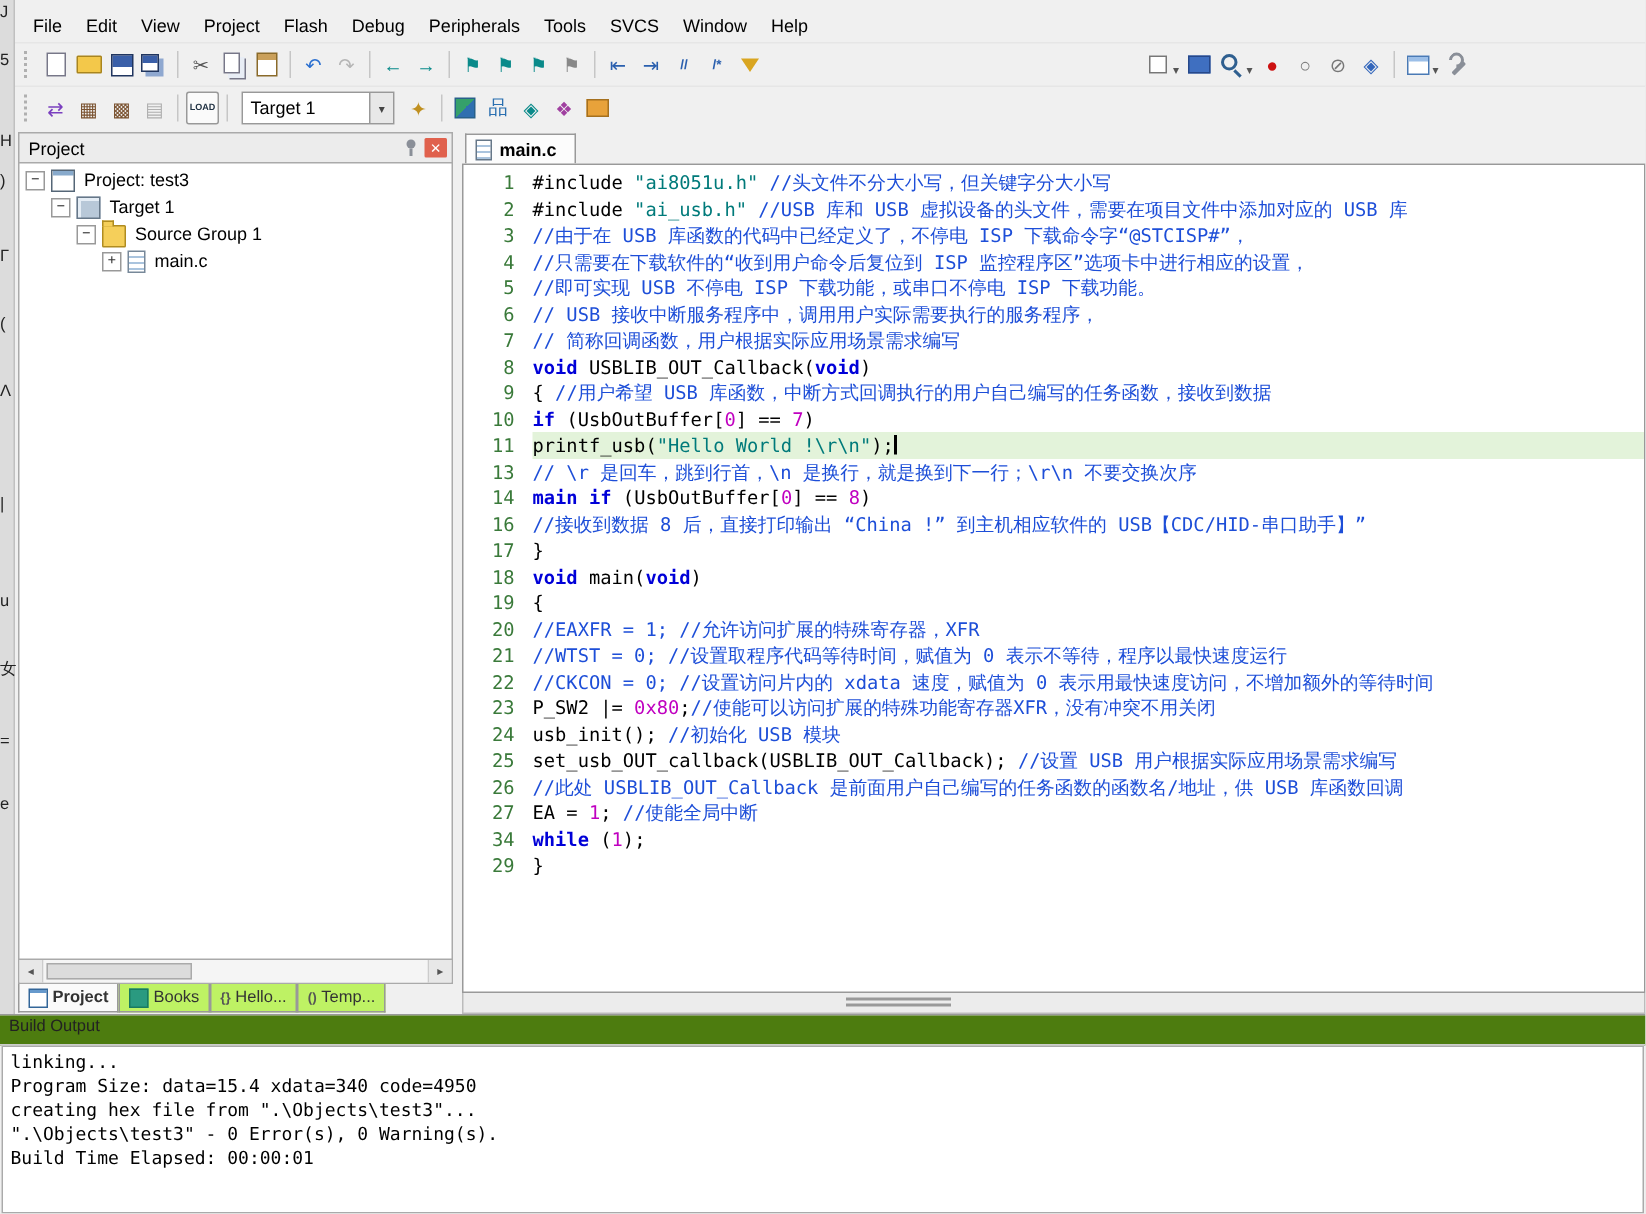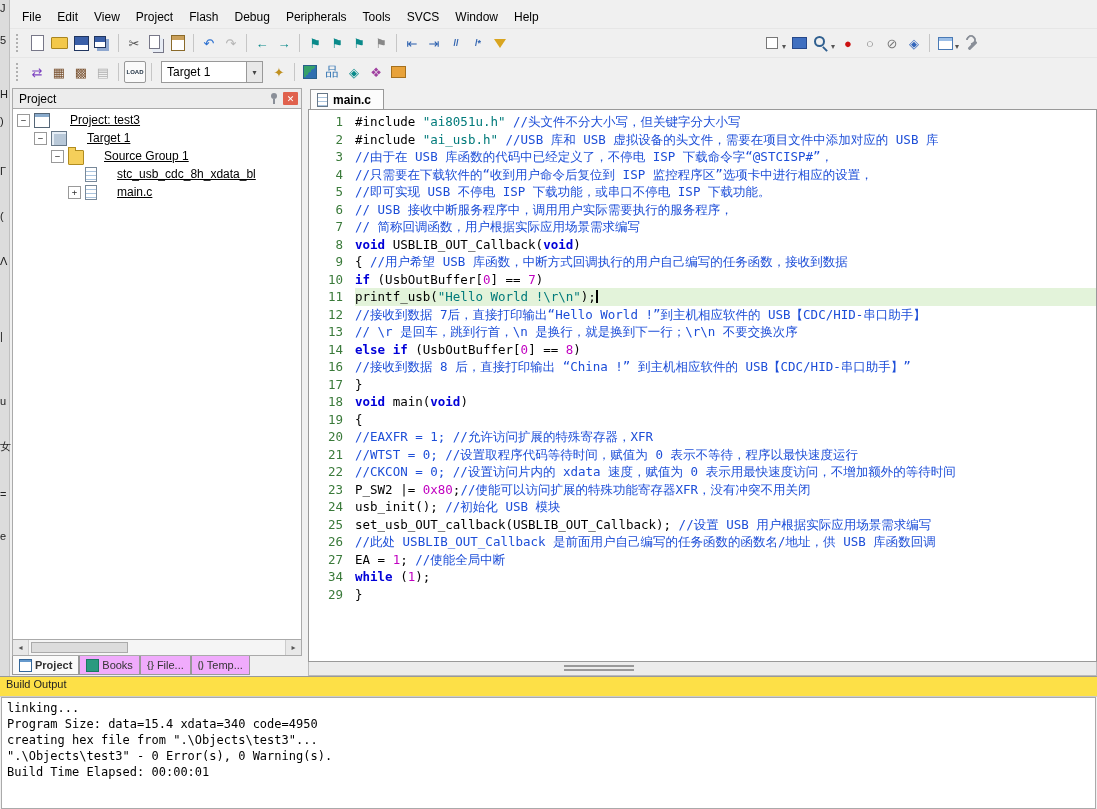--- a/index.html
+++ b/index.html
@@ -70,32 +70,32 @@
             align-items:center;justify-content:center;font-size:9px;line-height:1;color:#333;margin-right:3px;
             font-family:"DejaVu Sans Mono",monospace;}
   .expander.hidden{visibility:hidden;}
   .tree-ic{width:14px;height:13px;flex:0 0 14px;margin:0 4px 0 1px;position:relative;display:inline-block;}
   .tree-ic.project{background:#fff;border:1px solid #567;box-shadow:inset 0 3px 0 #8ac;}
   .tree-ic.target{background:#b8c8d8;border:1px solid #678;box-shadow:inset 2px 2px 0 #e5edf5;}
   .tree-ic.folder{background:#f5cf5a;border:1px solid #b08c20;border-radius:1px;margin-top:2px;}
   .tree-ic.folder::before{content:"";position:absolute;top:-4px;left:-1px;width:6px;height:3px;background:#f5cf5a;border:1px solid #b08c20;border-bottom:none;}
   .tree-ic.file{width:10px;flex:0 0 10px;height:13px;background:#fff;border:1px solid #789;
                 background-image:repeating-linear-gradient(to bottom,transparent 0 3px,#aac4de 3px 4px);}
-  .tree-label{margin-left:16px;text-decoration:underline;}
+  .tree-label{margin-left:2px;}
 
   .hscroll{height:15px;background:#f0f0f0;border:1px solid #aaa;border-top:none;display:flex;align-items:stretch;}
   .sb-btn{width:15px;display:inline-flex;align-items:center;justify-content:center;font-size:8px;color:#555;
           background:#e8e8e8;border-right:1px solid #ccc;}
   .sb-btn:last-child{border-right:none;border-left:1px solid #ccc;}
   .sb-track{flex:1;position:relative;background:#f5f5f5;}
   .sb-thumb{position:absolute;left:2px;top:2px;bottom:2px;width:95px;background:#dcdcdc;border:1px solid #aaa;}
 
   .panel-tabs{height:20px;display:flex;align-items:flex-start;background:#f0f0f0;}
   .ptab{height:18px;display:inline-flex;align-items:center;gap:3px;padding:0 6px;font-size:11px;
-        border:1px solid #999;border-top:none;background:#f0abfc;color:#333;white-space:nowrap;}
+        border:1px solid #999;border-top:none;background:#bef264;color:#333;white-space:nowrap;}
   .ptab.active{background:#fafafa;font-weight:bold;}
   .pti{width:11px;height:11px;display:inline-block;}
   .pti.project-tab{background:#fff;border:1px solid #369;box-shadow:inset 0 2px 0 #69c;}
   .pti.books-tab{background:#2a9a80;border:1px solid #187a60;}
   .pti-glyph{font-size:9px;font-weight:bold;color:#555;width:auto;}
 
   .splitter{width:6px;flex:0 0 6px;}
   .editor{flex:1;display:flex;flex-direction:column;min-width:0;}
   .tab-bar{height:21px;display:flex;align-items:flex-end;padding-left:2px;background:#f0f0f0;}
   .etab{height:19px;display:inline-flex;align-items:center;gap:5px;padding:0 12px 0 6px;background:#fcfcfc;
@@ -113,21 +113,21 @@
   .tok-s{color:#007a7a;}
   .tok-c{color:#1d4ed8;}
   .tok-n{color:#c000c0;}
   .caret{display:inline-block;width:2px;height:13px;background:#000;vertical-align:-2px;}
 
   .editor-hscroll{height:13px;background:#ececec;border:1px solid #bbb;border-top:none;position:relative;}
   .grip{position:absolute;left:255px;top:3px;width:70px;height:2px;background:#999;box-shadow:0 4px 0 #999;}
 
   .build-output{position:absolute;left:0;right:0;top:676px;height:133px;display:flex;flex-direction:column;
                 background:#f0f0f0;border-top:1px solid #999;z-index:3;}
-  .bo-header{height:17px;padding:1px 6px;font-size:11px;color:#222;background:#fde047;border-bottom:1px solid #ccc;}
+  .bo-header{height:17px;padding:1px 6px;font-size:11px;color:#222;background:#4d7c0f;border-bottom:1px solid #ccc;}
   .bo-body{flex:1;background:#fff;border:1px solid #aaa;margin:0 1px 1px 1px;
            font-family:"DejaVu Sans Mono",monospace;font-size:12px;line-height:16px;padding:2px 5px;overflow:hidden;}
 </style>
 </head>
 <body>
 
 <div class="artifacts" id="artifacts">
     <div class="artifact" style="top: 2px;">J</div>
     <div class="artifact" style="top: 34px;">5</div>
     <div class="artifact" style="top: 88px;">H</div>
@@ -240,25 +240,20 @@
           </div>
           <div class="tree-row" style="padding-left: 21px;">
             <span class="expander">−</span>
             <span class="tree-ic target"></span>
             <span class="tree-label">Target 1</span>
           </div>
           <div class="tree-row" style="padding-left: 38px;">
             <span class="expander">−</span>
             <span class="tree-ic folder"></span>
             <span class="tree-label">Source Group 1</span>
-          </div>
-          <div class="tree-row" style="padding-left: 55px;">
-            <span class="expander hidden"></span>
-            <span class="tree-ic file"></span>
-            <span class="tree-label">stc_usb_cdc_8h_xdata_bl</span>
           </div>
           <div class="tree-row" style="padding-left: 55px;">
             <span class="expander">+</span>
             <span class="tree-ic file"></span>
             <span class="tree-label">main.c</span>
           </div>
         </div>
       <div class="hscroll">
         <span class="sb-btn">◂</span>
         <span class="sb-track">
@@ -270,21 +265,21 @@
           <span class="ptab active">
             <span class="pti project-tab"></span>
             <span>Project</span>
           </span>
           <span class="ptab">
             <span class="pti books-tab"></span>
             <span>Books</span>
           </span>
           <span class="ptab">
             <span class="pti pti-glyph">{}</span>
-            <span>File...</span>
+            <span>Hello...</span>
           </span>
           <span class="ptab">
             <span class="pti pti-glyph">()</span>
             <span>Temp...</span>
           </span>
         </div>
     </div>
 
     <div class="splitter"></div>
 
@@ -334,30 +329,26 @@
           </div>
           <div class="code-line">
             <span class="ln">10</span>
             <span class="code-text"><span class="tok-k">if</span><span class="tok-p"> (UsbOutBuffer[</span><span class="tok-n">0</span><span class="tok-p">] == </span><span class="tok-n">7</span><span class="tok-p">)</span></span>
           </div>
           <div class="code-line hl">
             <span class="ln">11</span>
             <span class="code-text"><span class="tok-p">printf_usb(</span><span class="tok-s">"Hello World !\r\n"</span><span class="tok-p">);</span><span class="caret"></span></span>
           </div>
           <div class="code-line">
-            <span class="ln">12</span>
-            <span class="code-text"><span class="tok-c">//接收到数据 7后，直接打印输出“Hello World !”到主机相应软件的 USB【CDC/HID-串口助手】</span></span>
-          </div>
-          <div class="code-line">
             <span class="ln">13</span>
             <span class="code-text"><span class="tok-c">// \r 是回车，跳到行首，\n 是换行，就是换到下一行；\r\n 不要交换次序</span></span>
           </div>
           <div class="code-line">
             <span class="ln">14</span>
-            <span class="code-text"><span class="tok-k">else</span><span class="tok-p"> </span><span class="tok-k">if</span><span class="tok-p"> (UsbOutBuffer[</span><span class="tok-n">0</span><span class="tok-p">] == </span><span class="tok-n">8</span><span class="tok-p">)</span></span>
+            <span class="code-text"><span class="tok-k">main</span><span class="tok-p"> </span><span class="tok-k">if</span><span class="tok-p"> (UsbOutBuffer[</span><span class="tok-n">0</span><span class="tok-p">] == </span><span class="tok-n">8</span><span class="tok-p">)</span></span>
           </div>
           <div class="code-line">
             <span class="ln">16</span>
             <span class="code-text"><span class="tok-c">//接收到数据 8 后，直接打印输出 “China !” 到主机相应软件的 USB【CDC/HID-串口助手】”</span></span>
           </div>
           <div class="code-line">
             <span class="ln">17</span>
             <span class="code-text"><span class="tok-p">}</span></span>
           </div>
           <div class="code-line">

